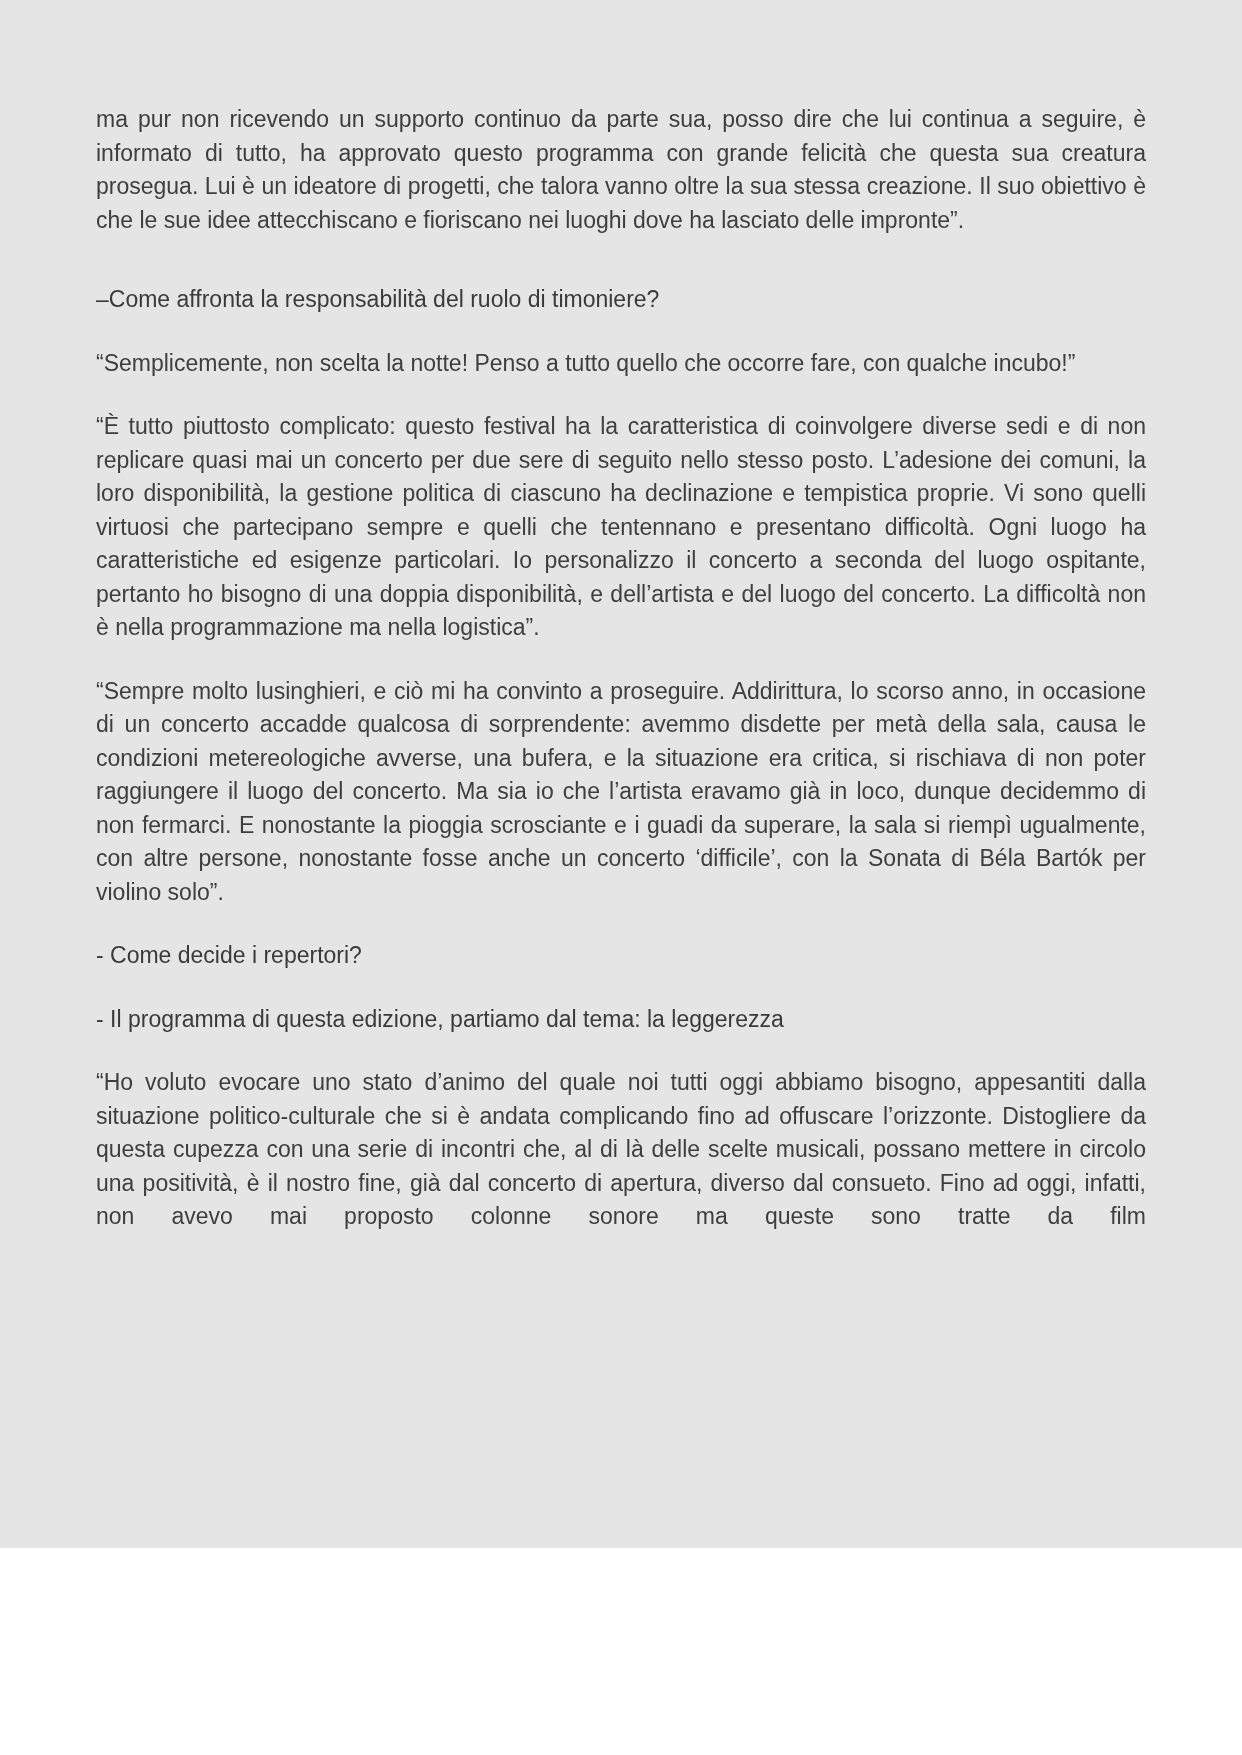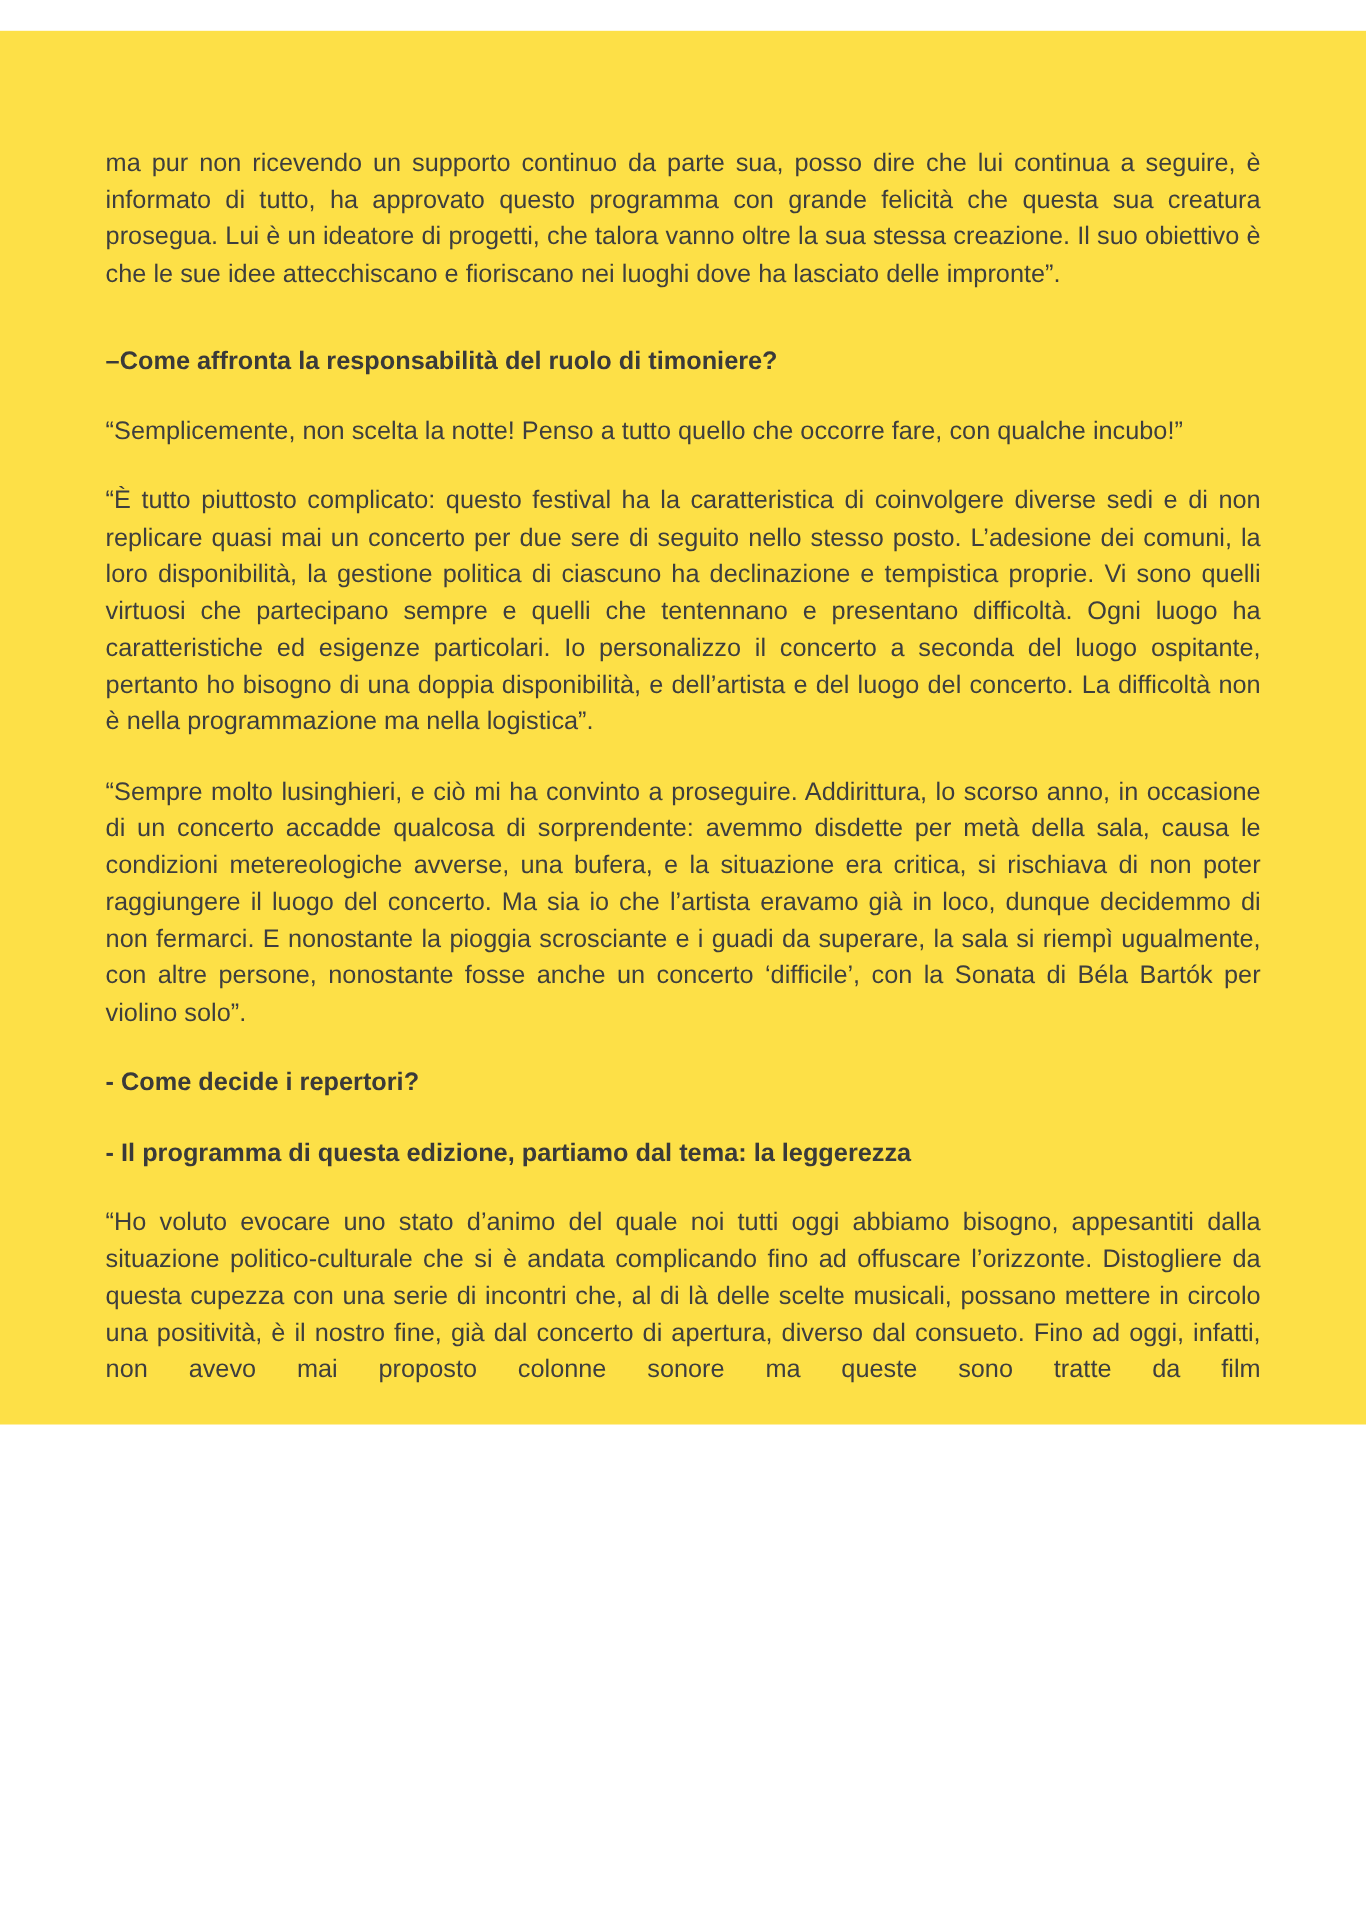--- a/index.html
+++ b/index.html
@@ -5,24 +5,23 @@
   * { margin: 0; padding: 0; box-sizing: border-box; }
   html, body {
     width: 1242px;
     height: 1755px;
     background: #ffffff;
     font-family: "Liberation Sans", "DejaVu Sans", sans-serif;
   }
   .page {
     position: relative;
     width: 1242px;
-    height: 1267px;
-    background: #fde047;
+    height: 1548px;
+    background: #e5e5e5;
     overflow: hidden;
-    margin-top: 28px;
   }
   .content {
     position: absolute;
     top: 103px;
     left: 96px;
     width: 1050px;
     color: #3e3e3e;
     font-size: 23px;
     line-height: 33.5px;
   }
@@ -33,21 +32,21 @@
   }
   .para.first {
     margin-bottom: 46px;
   }
   .para.cont {
     text-align-last: justify;
     margin-bottom: 0;
   }
   .question {
     text-align: justify;
-    font-weight: 700;
+    font-weight: 400;
     color: #3a3a3a;
     margin-bottom: 30px;
   }
   .bold-quote {
     font-weight: 700;
   }
   .page-number {
     position: absolute;
     top: 1597px;
     right: 107px;

